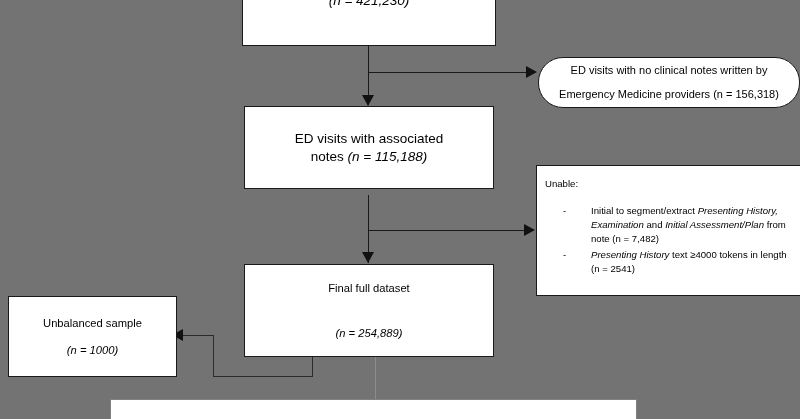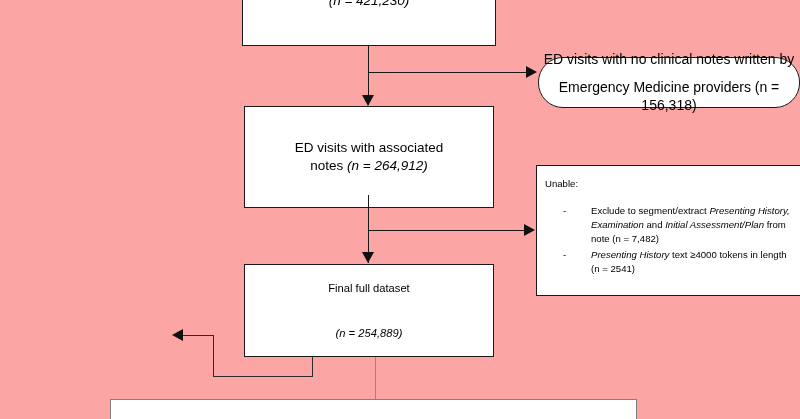--- a/index.html
+++ b/index.html
@@ -4,21 +4,21 @@
 <style>
   html, body {
     margin: 0;
     padding: 0;
     background: #ffffff;
   }
   #canvas {
     position: relative;
     width: 800px;
     height: 419px;
-    background: #fca5a5;
+    background: #737373;
     overflow: hidden;
     font-family: "Liberation Sans", sans-serif;
     color: #000000;
   }
   
   .box {
     position: absolute;
     box-sizing: border-box;
     border: 1.6px solid #1a1a1a;
     background: #ffffff;
@@ -30,21 +30,21 @@
     line-height: 1.32;
   }
   .box.faint { border-width: 1.1px; border-color: #808080; }
   .box.left-align {
     align-items: flex-start;
     justify-content: flex-start;
     text-align: left;
   }
   .t-lg { font-size: 13.5px; }
   .t-md { font-size: 11.2px; }
-  .t-sm { font-size: 14px; border-radius: 25px; }
+  .t-sm { font-size: 11px; border-radius: 25px; }
   .ital { font-style: italic; }
   .line2 { margin-top: 7px; }
   .nowrap { white-space: nowrap; }
 
   
   .vline {
     position: absolute;
     width: 0;
     border-left: 1.5px solid #1a1a1a;
   }
@@ -111,54 +111,58 @@
   <div class="arrow-down" style="left:362px; top:95px;"></div>
 
   <div class="hline" style="left:368px; top:72px; width:160px;"></div>
   <div class="arrow-right" style="left:526px; top:66px;"></div>
 
   <div class="box t-sm" style="left:538px; top:57px; width:262px; height:51px;">
     <div>ED visits with no clinical notes written by</div>
     <div style="margin-top:9px;">Emergency Medicine providers (n = 156,318)</div>
   </div>
 
-  <div class="box t-lg" style="left:244px; top:106px; width:250px; height:102px;">
+  <div class="box t-lg" style="left:244px; top:106px; width:250px; height:83px;">
     <div>ED visits with associated</div>
-    <div class="nowrap"><span>notes </span><span class="ital">(n = 264,912)</span></div>
+    <div class="nowrap"><span>notes </span><span class="ital">(n = 115,188)</span></div>
   </div>
 
   <div class="vline" style="left:368px; top:195px; height:68px;"></div>
   <div class="arrow-down" style="left:362px; top:252px;"></div>
 
   <div class="hline" style="left:368px; top:230px; width:158px;"></div>
   <div class="arrow-right" style="left:524px; top:224px;"></div>
 
   <div class="box left-align" style="left:536px; top:165px; width:272px; height:131px; padding:12px 10px 8px 8px;">
     <div class="excl-title">Unable:</div>
     <ul class="excl-list" style="margin-top:11px; width:100%;">
       <li class="excl-item">
-        <span class="dash">-</span><span>Exclude to segment/extract </span><span class="ital">Presenting History, Examination</span><span> and </span><span class="ital">Initial Assessment/Plan</span><span> from note (n = 7,482)</span>
+        <span class="dash">-</span><span>Initial to segment/extract </span><span class="ital">Presenting History, Examination</span><span> and </span><span class="ital">Initial Assessment/Plan</span><span> from note (n = 7,482)</span>
       </li>
       <li class="excl-item">
         <span class="dash">-</span><span class="ital">Presenting History</span><span> text ≥4000 tokens in length (n = 2541)</span>
       </li>
     </ul>
   </div>
 
   <div class="box t-md" style="left:244px; top:264px; width:250px; height:93px;">
     <div>Final full dataset</div>
     <div class="ital line2 nowrap" style="margin-top:30px;">(n = 254,889)</div>
   </div>
 
   <div class="vline thin" style="left:312px; top:357px; height:20px;"></div>
   <div class="hline thin" style="left:213px; top:376px; width:100px;"></div>
   <div class="vline thin" style="left:213px; top:335px; height:42px;"></div>
   <div class="hline thin" style="left:182px; top:335px; width:32px;"></div>
   <div class="arrow-left" style="left:172px; top:329px;"></div>
 
+  <div class="box t-md" style="left:8px; top:296px; width:169px; height:81px;">
+    <div>Unbalanced sample</div>
+    <div class="ital nowrap" style="margin-top:12px;">(n = 1000)</div>
+  </div>
 
   <div class="vline faint" style="left:375px; top:357px; height:62px;"></div>
 
   <div class="box faint" style="left:110px; top:399px; width:527px; height:60px;">
     <div class="t-md"></div>
   </div>
 
 </div>
 
 </body></html>

